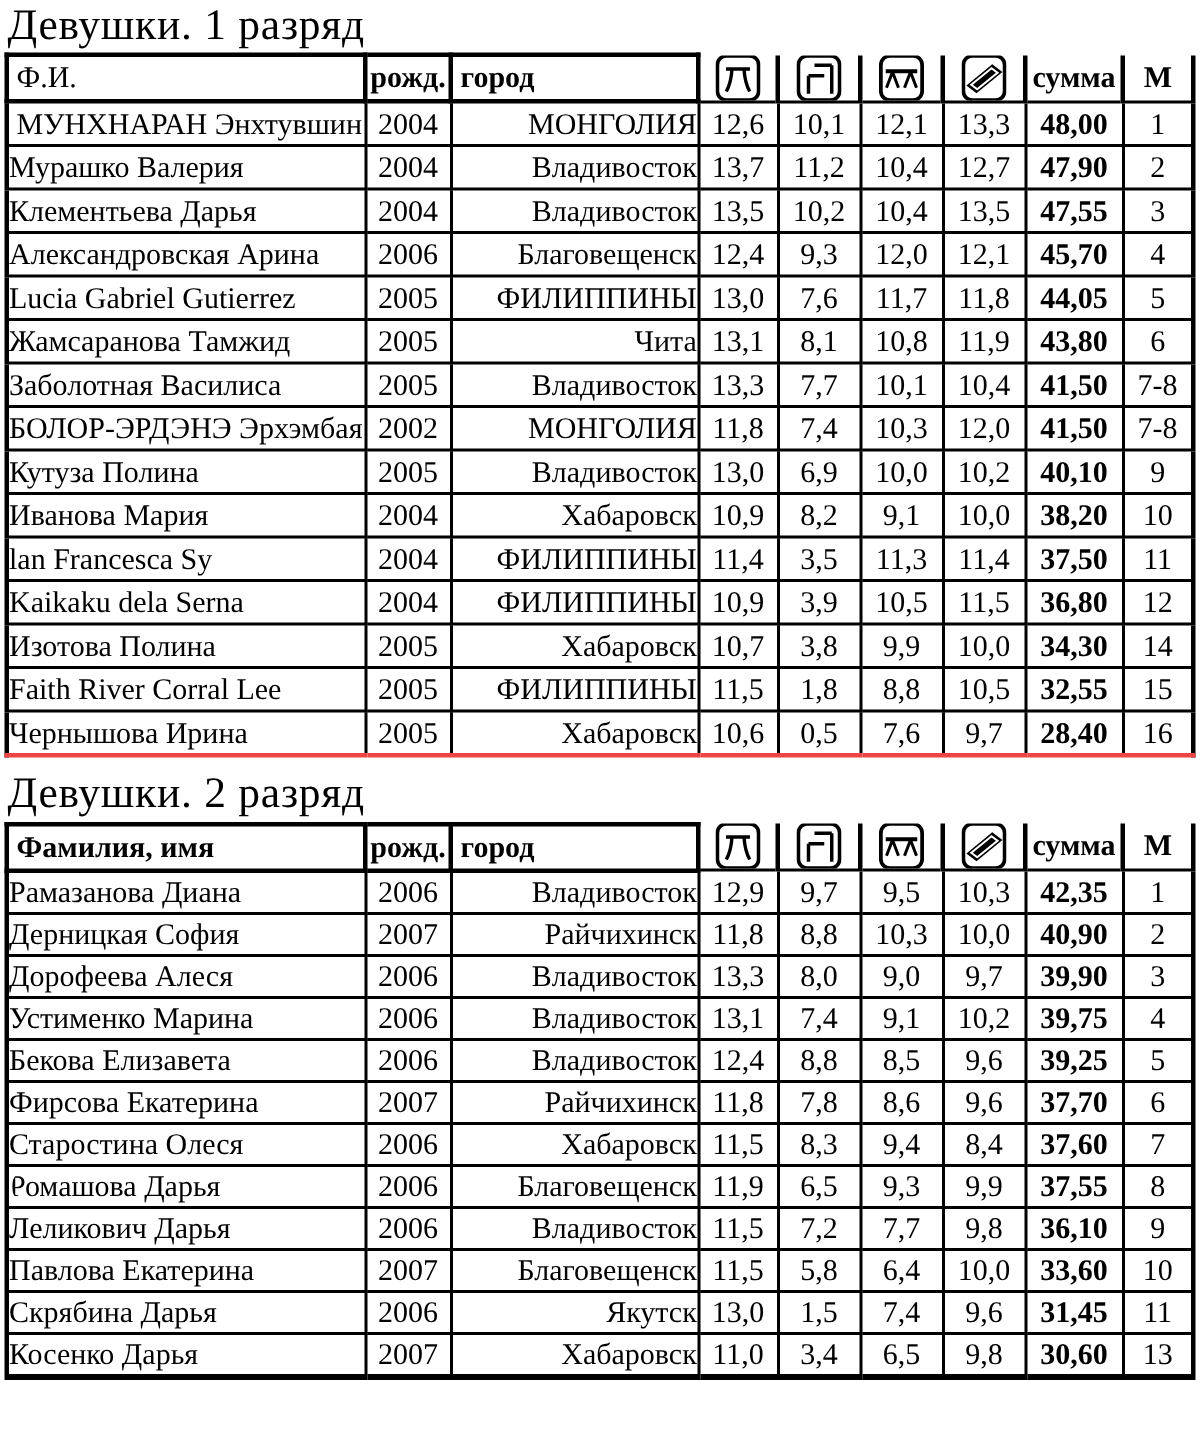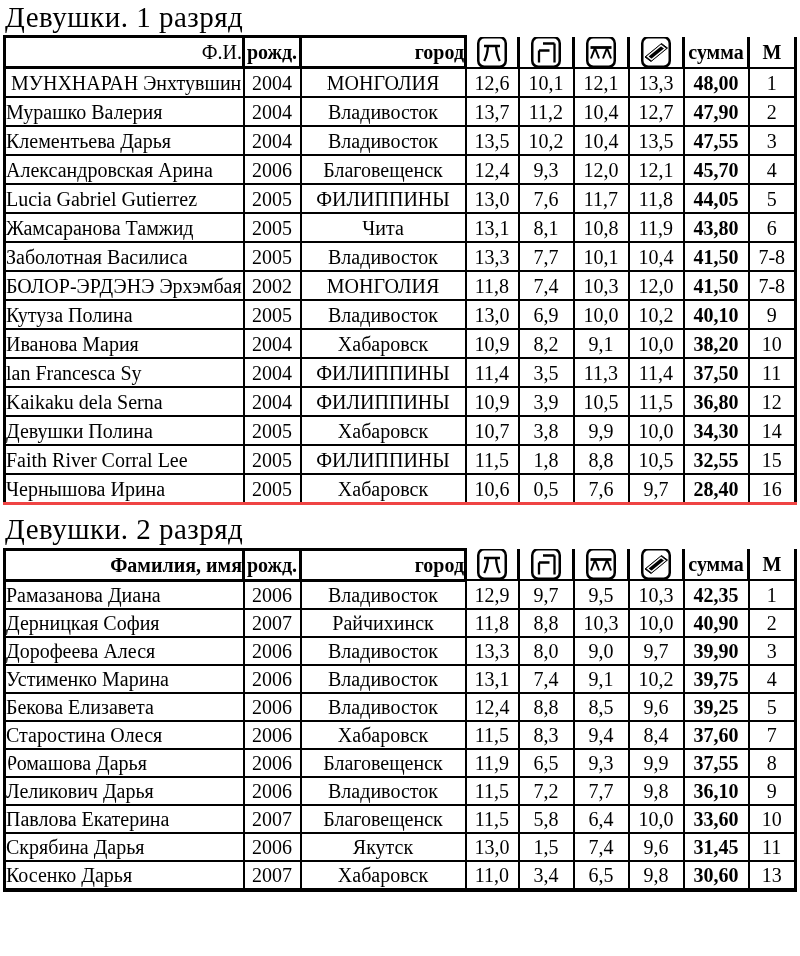--- a/index.html
+++ b/index.html
@@ -38,31 +38,31 @@
   }
   
   table.results td { border: 2px solid #000; height: 27px; }
   table.t2 td { height: 26px; }
   tbody td:first-child { border-left: 3px solid #000; margin-top: 28px; }
   tbody td:last-child  { border-right: 3px solid #000; }
   table.t1 tbody tr:last-child td { border-bottom: 3px solid #ef4444; }
   table.t2 tbody tr:last-child td { border-bottom: 4px solid #000; }
 
   .c-name  { text-align: left; padding-left: 5px; white-space: pre; }
-  .c-city  { text-align: center; padding-left: 5px; white-space: nowrap; }
+  .c-city  { text-align: right; padding-left: 5px; white-space: nowrap; }
   .c-year, .c-score, .c-place { text-align: center; }
   .c-sum   { text-align: center; font-weight: bold; }
   td.small { font-size: 15px; border-radius: 14px; }
 
   
   thead th { height: 28px; font-weight: bold; }
   thead th.box  { border: 3px solid #000; background: #fff; }
   thead th.bare { border: none; border-left: 3px solid #000; border-right: 3px solid #000; }
   thead th.plain { font-weight: 400; }
-  thead th.c-name, thead th.c-city { text-align: right; padding-left: 5px; }
+  thead th.c-name, thead th.c-city { text-align: left; padding-left: 5px; }
 
   svg.app-icon {
     display: block;
     margin: -3px auto -3px auto;
     position: relative;
     z-index: 2;
   }
 </style>
 </head>
 <body>
@@ -245,21 +245,21 @@
           <td class="c-year">2004</td>
           <td class="c-city">ФИЛИППИНЫ</td>
           <td class="c-score">10,9</td>
           <td class="c-score">3,9</td>
           <td class="c-score">10,5</td>
           <td class="c-score">11,5</td>
           <td class="c-sum">36,80</td>
           <td class="c-place">12</td>
         </tr>
         <tr>
-          <td class="c-name">Девушки Полина</td>
+          <td class="c-name">Изотова Полина</td>
           <td class="c-year">2005</td>
           <td class="c-city">Хабаровск</td>
           <td class="c-score">10,7</td>
           <td class="c-score">3,8</td>
           <td class="c-score">9,9</td>
           <td class="c-score">10,0</td>
           <td class="c-sum">34,30</td>
           <td class="c-place">14</td>
         </tr>
         <tr>
@@ -386,20 +386,31 @@
           <td class="c-year">2006</td>
           <td class="c-city">Владивосток</td>
           <td class="c-score">12,4</td>
           <td class="c-score">8,8</td>
           <td class="c-score">8,5</td>
           <td class="c-score">9,6</td>
           <td class="c-sum">39,25</td>
           <td class="c-place">5</td>
         </tr>
         <tr>
+          <td class="c-name">Фирсова Екатерина</td>
+          <td class="c-year">2007</td>
+          <td class="c-city">Райчихинск</td>
+          <td class="c-score">11,8</td>
+          <td class="c-score">7,8</td>
+          <td class="c-score">8,6</td>
+          <td class="c-score">9,6</td>
+          <td class="c-sum">37,70</td>
+          <td class="c-place">6</td>
+        </tr>
+        <tr>
           <td class="c-name">Старостина Олеся</td>
           <td class="c-year">2006</td>
           <td class="c-city">Хабаровск</td>
           <td class="c-score">11,5</td>
           <td class="c-score">8,3</td>
           <td class="c-score">9,4</td>
           <td class="c-score">8,4</td>
           <td class="c-sum">37,60</td>
           <td class="c-place">7</td>
         </tr>

